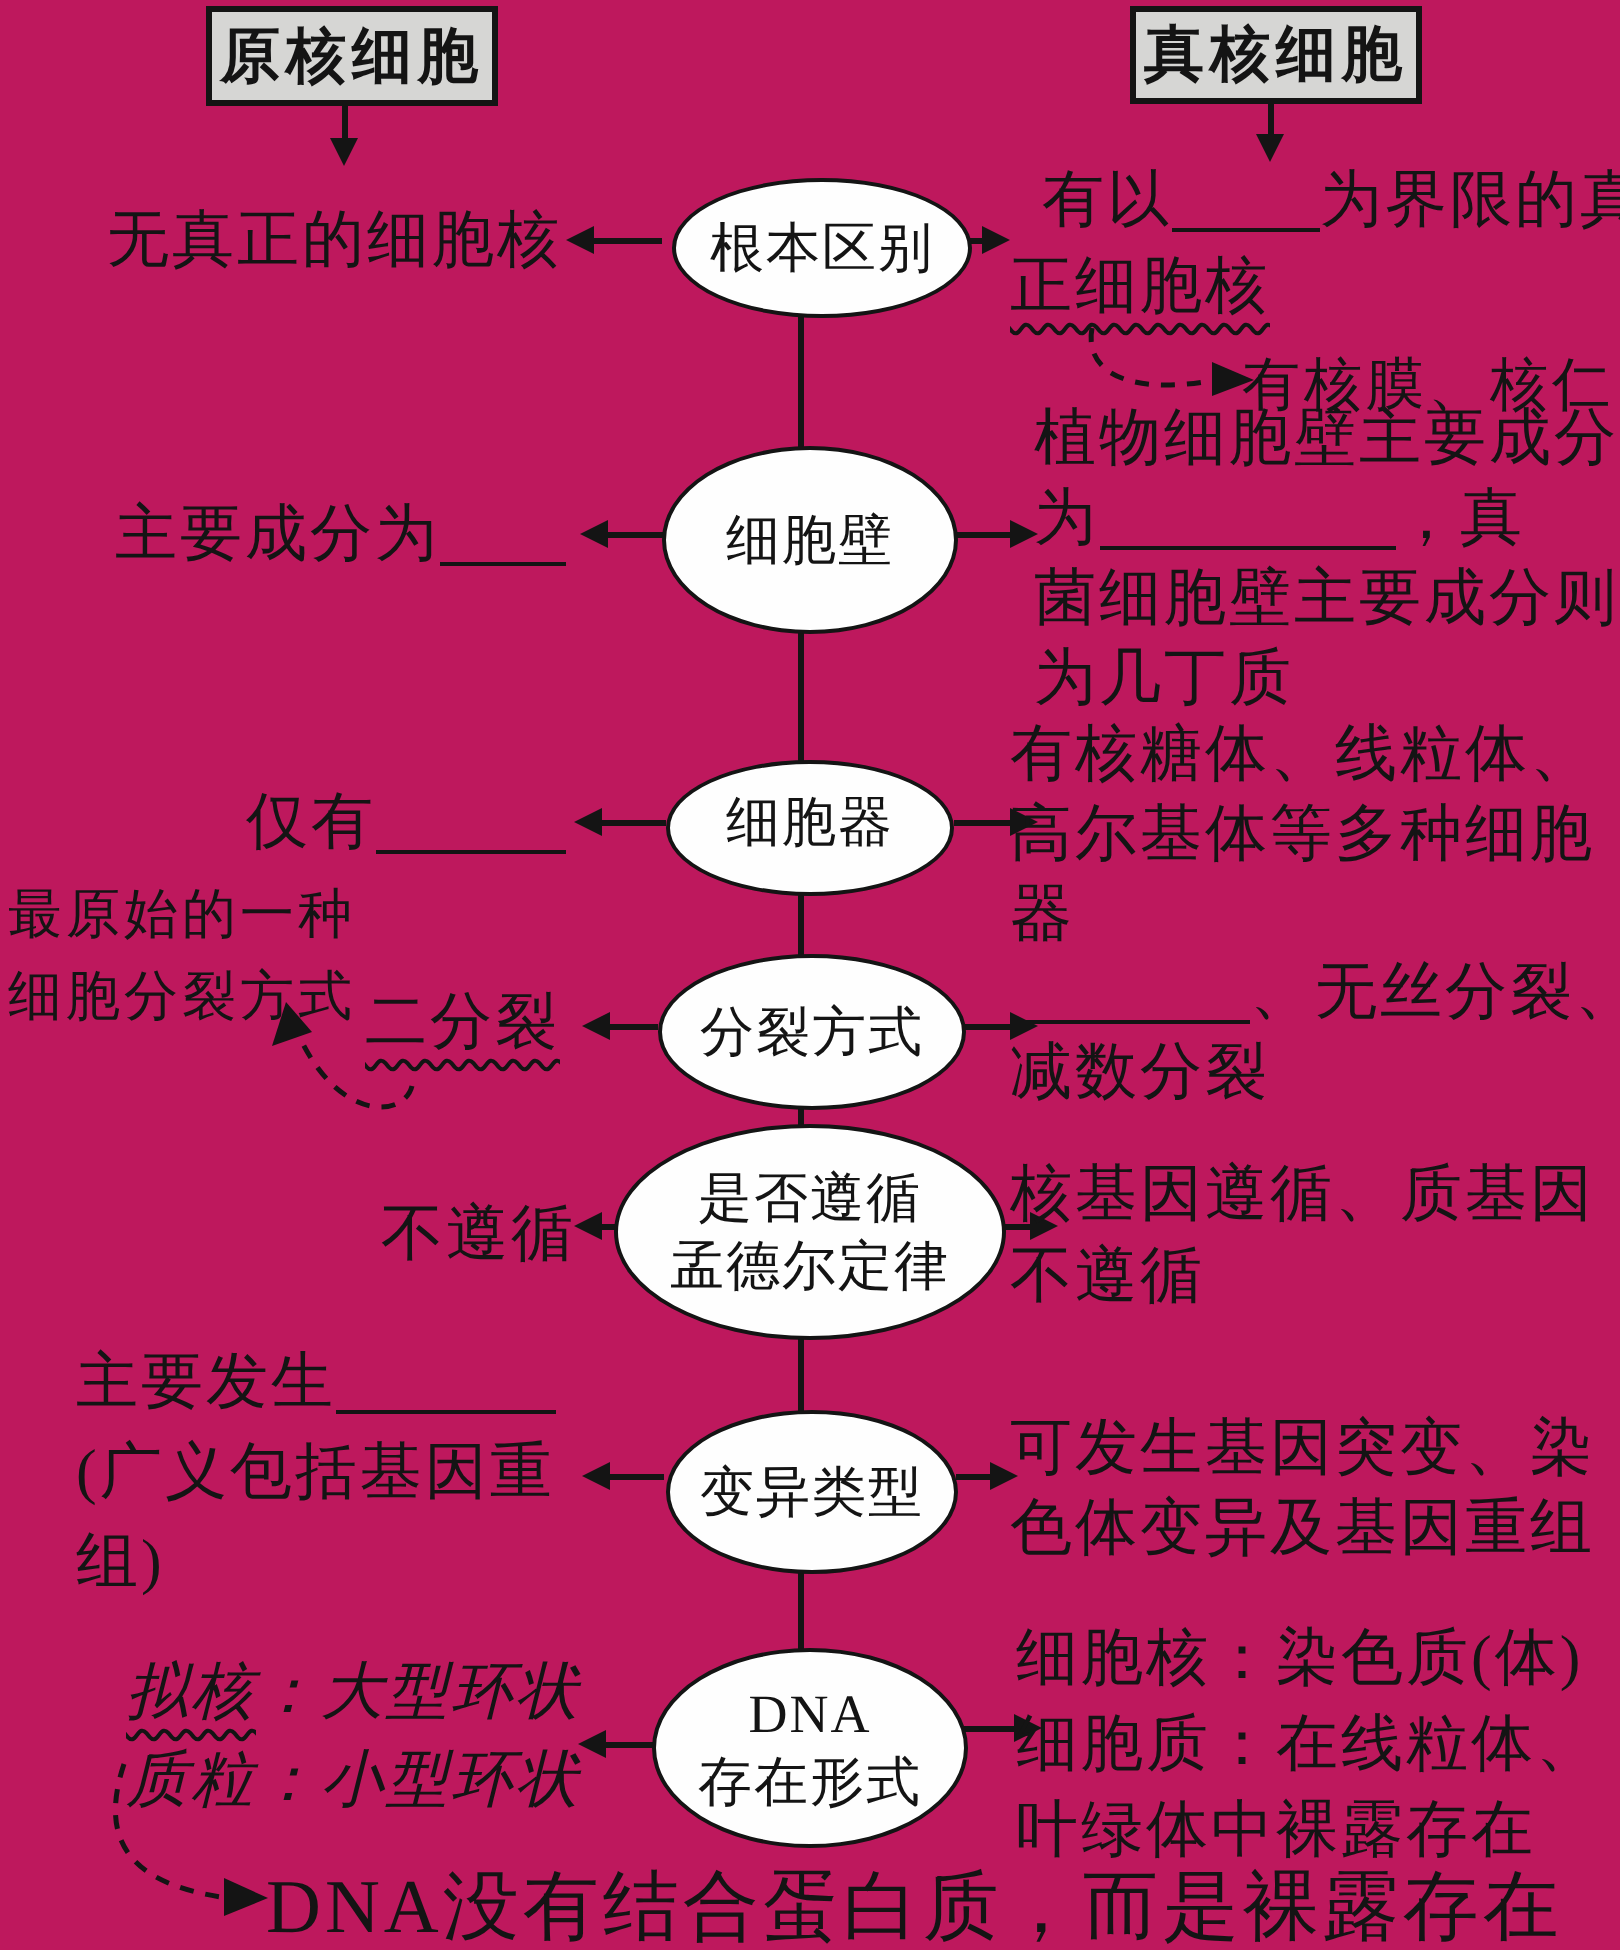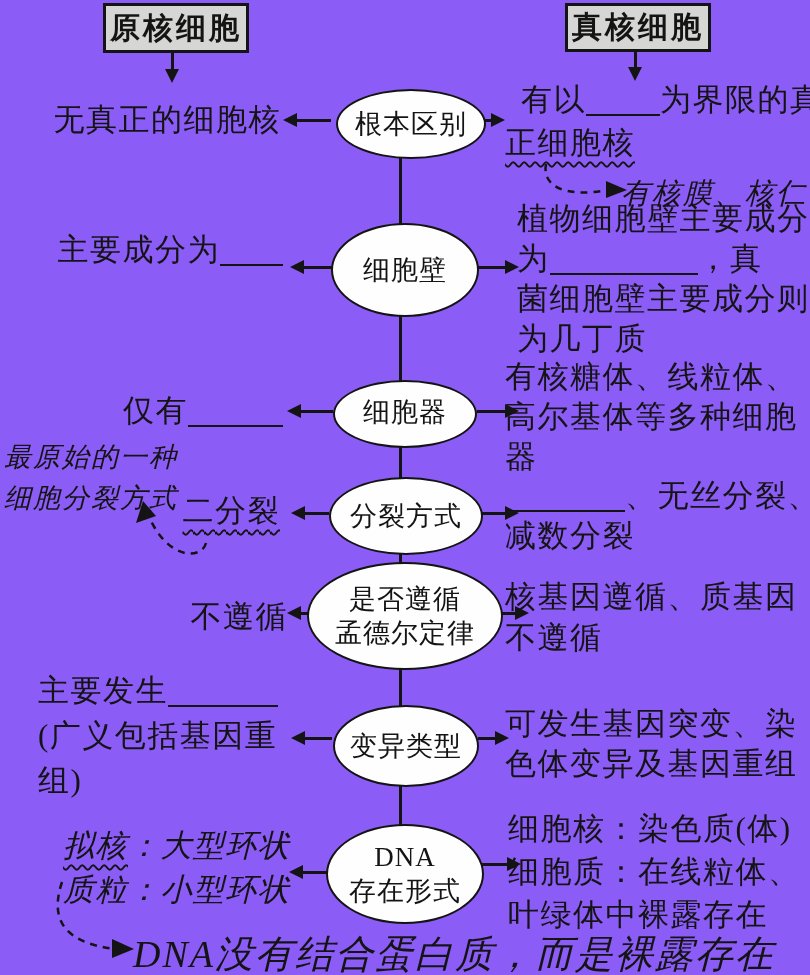--- a/index.html
+++ b/index.html
@@ -1,17 +1,17 @@
 <!DOCTYPE html>
 <html><head>
 <meta charset="utf-8">
 <style>
   html,body{margin:0;padding:0;background:#ffffff;}
   .canvas{
-    position:relative;width:810px;height:975px;background:#8b5cf6;overflow:hidden;
+    position:relative;width:810px;height:975px;background:#be185d;overflow:hidden;
     font-family:"Liberation Serif","DejaVu Serif",serif;color:#141414;
   }
   
   .hbox{
     position:absolute;border:3px solid #141414;background:#d6d6d4;
     display:flex;align-items:center;justify-content:center;
     font-size:30px;font-weight:bold;letter-spacing:3px;
   }
   
   .ellipse{
@@ -43,21 +43,21 @@
   .txt{position:absolute;font-size:31px;letter-spacing:1.5px;line-height:40px;white-space:nowrap;z-index:4;}
   .r-al{text-align:right;}
   .blank{
     display:inline-block;border-bottom:2.5px solid #141414;
     height:32px;margin-bottom:-6px;
   }
   .wavy{
     text-decoration-line:underline;text-decoration-style:wavy;
     text-decoration-thickness:1.5px;text-underline-offset:8px;
   }
-  .hand{font-style:italic;letter-spacing:2px;}
+  .hand{letter-spacing:2px;}
   .lh43{line-height:43px;} .lh40{line-height:40px;} .lh41{line-height:41px;}
   .lh44{line-height:44px;font-style:italic;} .lh45{line-height:45px;}
   .curve{position:absolute;z-index:2;overflow:visible;}
   .curve path{fill:none;stroke:#141414;stroke-width:2.5;stroke-dasharray:7 6;}
   .curve polygon{fill:#141414;stroke:none;}
 </style>
 </head>
 <body>
 
 <div class="canvas">
@@ -108,21 +108,21 @@
   <div class="harrow head-left" style="left:300px;top:612px;width:10px;"></div>
   <div class="harrow head-right" style="left:499px;top:612px;width:17px;"></div>
   <div class="harrow head-left" style="left:304px;top:737px;width:28px;"></div>
   <div class="harrow head-right" style="left:478px;top:737px;width:18px;"></div>
   <div class="harrow head-left" style="left:302px;top:871px;width:25px;"></div>
   <div class="harrow head-right" style="left:482px;top:863px;width:26px;"></div>
 
   <div class="txt r-al" style="right:529px;top:100px;">
     <span>无真正的细胞核</span>
   </div>
-  <div class="txt r-al" style="right:527px;top:230px;text-align:center;">
+  <div class="txt r-al" style="right:527px;top:247px;text-align:center;">
     <span>主要成分为</span><span class="blank" style="width:63px;"></span>
   </div>
   <div class="txt r-al" style="right:527px;top:391px;">
     <span>仅有</span><span class="blank" style="width:95px;"></span>
   </div>
   <div class="txt r-al" style="right:530px;top:491px;">
     <span class="wavy">二分裂</span>
   </div>
   <div class="txt r-al" style="right:522px;top:597px;">
     <span>不遵循</span>

